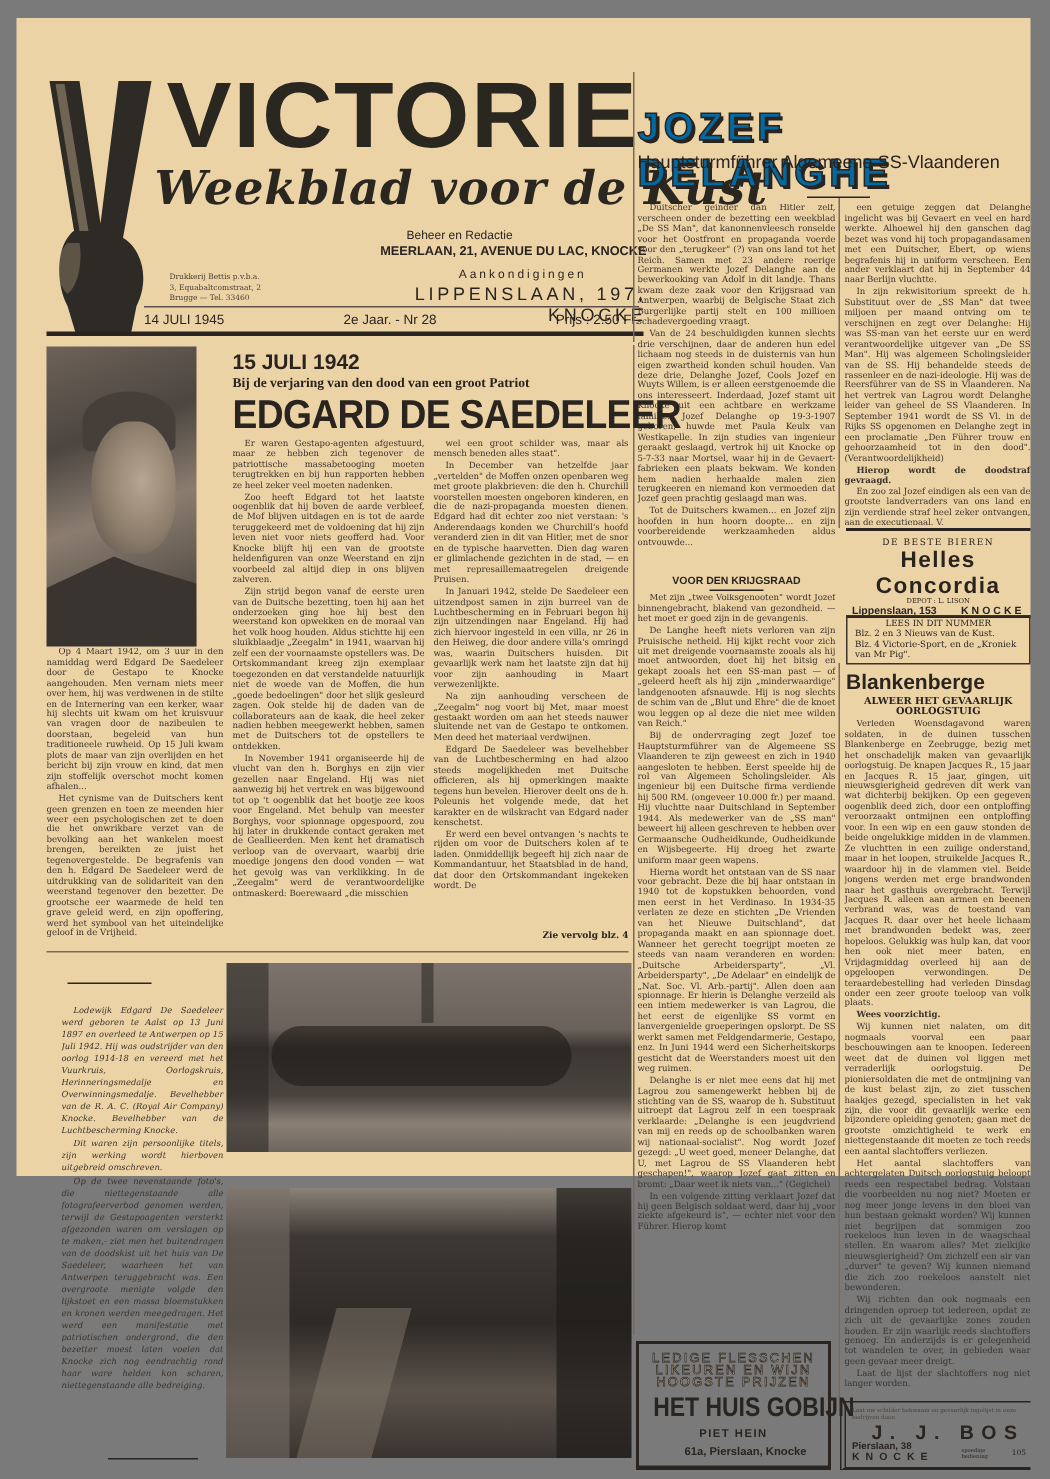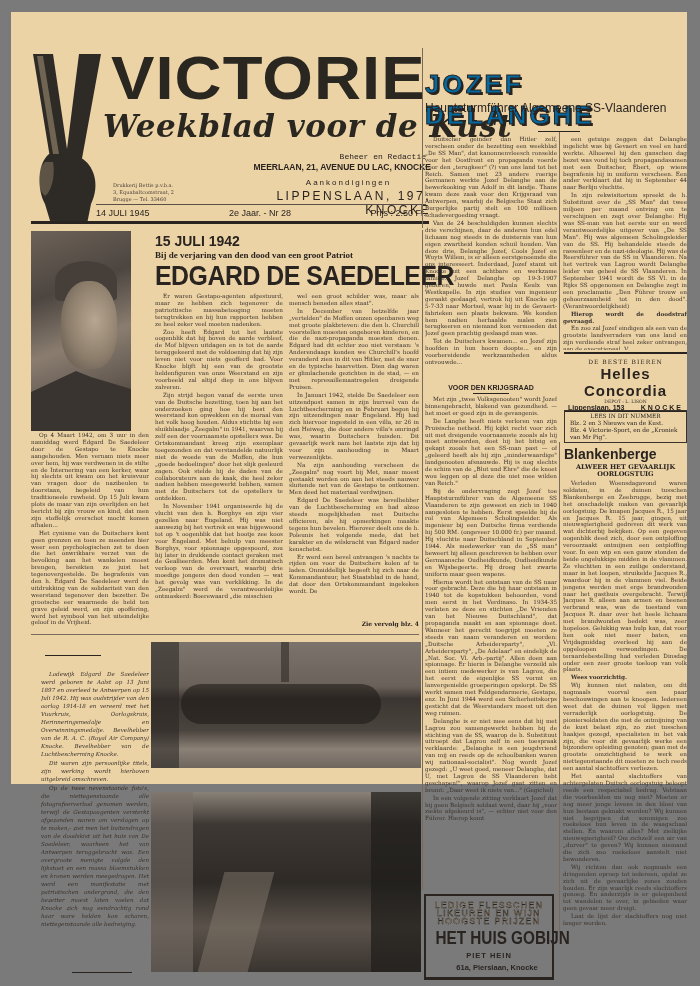--- a/index.html
+++ b/index.html
@@ -8,21 +8,21 @@
     position: absolute; left: 11px; top: 12px; width: 676px; height: 772px;
     background: #ecd3a6; color: #2a2420;
     font-family: "DejaVu Serif", serif;
   }
   .abs { position: absolute; }
   
   .mast-v { left: 20px; top: 42px; width: 72px; height: 170px; }
   .mast-title { left: 100px; top: 36px; font-family: "Liberation Sans", sans-serif; font-weight: 900; font-size: 62px; letter-spacing: 1px; line-height: 60px; color: #2a2620; transform: scaleX(1.05); transform-origin: left; }
   .mast-sub { left: 92px; top: 96px; font-family: "DejaVu Serif", serif; font-style: italic; font-weight: bold; font-size: 31px; color: #2a2620; letter-spacing: 0.5px; }
   .printer { left: 102px; top: 170px; font-size: 5px; line-height: 7px; color: #4a4038; width: 80px; }
-  .beheer { left: 260px; top: 140px; width: 155px; text-align: right; font-family: Liberation Mono, monospace; font-size: 8px; }
+  .beheer { left: 260px; top: 140px; width: 155px; text-align: left; font-family: Liberation Sans, sans-serif; font-size: 8px; }
   .address1 { left: 210px; top: 150px; width: 210px; text-align: right; font-family: "Liberation Sans", sans-serif; font-weight: bold; font-size: 8.5px; }
   .aank { left: 260px; top: 166px; width: 155px; text-align: center; font-family: "Liberation Sans", sans-serif; font-size: 8px; letter-spacing: 2px; }
   .address2 { left: 210px; top: 177px; width: 210px; text-align: right; font-family: "Liberation Sans", sans-serif; font-size: 12px; letter-spacing: 2.5px; }
   .dateline { left: 85px; top: 192px; width: 330px; height: 16px; border-top: 1px solid #5a5048; font-family: "Liberation Sans", sans-serif; font-size: 9px; display: flex; justify-content: space-between; padding-top: 3px; }
   .mast-rule { left: 20px; top: 209px; width: 398px; height: 3px; background: #2a2420; }
 
   
   .r-kicker { left: 414px; top: 40px; font-family: "Liberation Sans", sans-serif; font-size: 12px; }
   .r-name { left: 414px; top: 57px; font-family: "Liberation Sans", sans-serif; font-weight: 900; font-size: 26px; letter-spacing: 3px; color: #0369a1; -webkit-text-stroke: 1px #2a2420; text-shadow: 2px 2px 0 #2a2420; }
   .r-sub { left: 414px; top: 89px; font-family: "Liberation Sans", sans-serif; font-size: 12px; }
@@ -215,13 +215,21 @@
   </div>
 
   <div class="abs ad-gobijn">
     <div class="l" style="margin-top:5px;">LEDIGE FLESSCHEN</div>
     <div class="l">LIKEUREN EN WIJN</div>
     <div class="l">HOOGSTE PRIJZEN</div>
     <div class="big">HET HUIS GOBIJN</div>
     <div class="ph">PIET HEIN</div>
     <div class="ad">61a, Pierslaan, Knocke</div>
   </div>
+  <div class="abs ad-bos">
+    <div class="s">Laat uw schilder bekwaam en gevaarlijk ingelijst in onze bedrijven doen</div>
+    <div class="n">J. J. BOS</div>
+    <div class="a">Pierslaan, 38</div>
+    <div class="k">KNOCKE</div>
+    <div class="m">spoedige bediening</div>
+    <div class="num">105</div>
+  </div>
 </div>
 
 </body></html>

